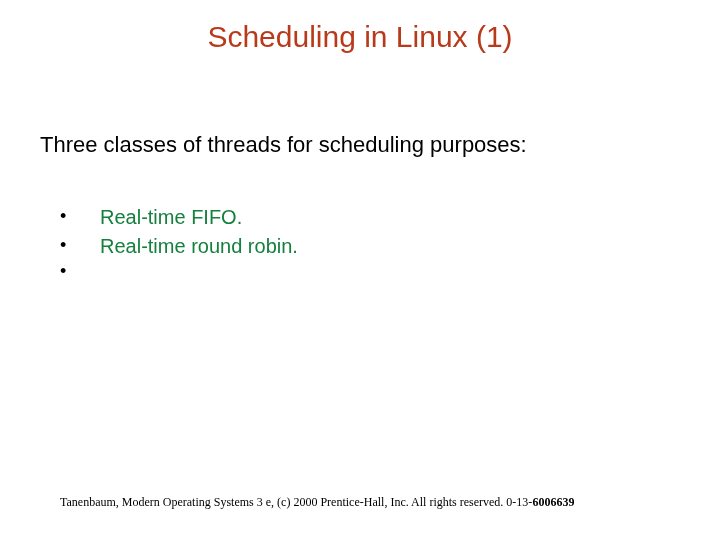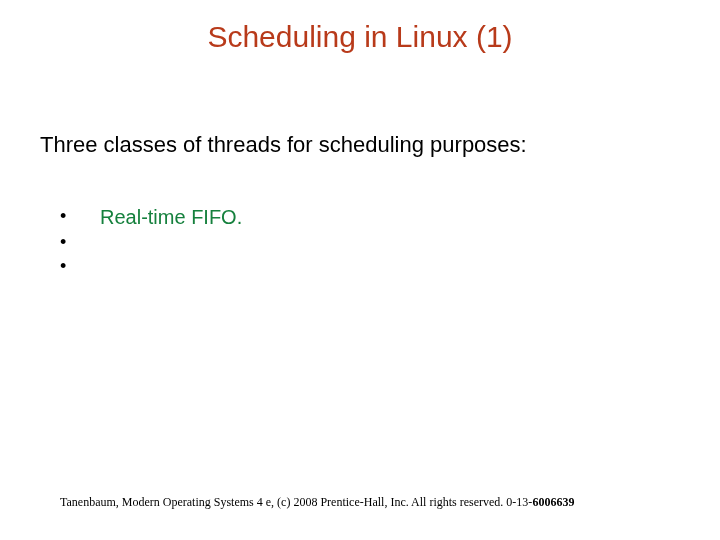--- a/index.html
+++ b/index.html
@@ -84,22 +84,23 @@
 
   <div class="intro">Three classes of threads for scheduling purposes:</div>
 
   <div class="bullets">
     <div class="bullet-row">
       <span class="bullet-marker">•</span>
       <span class="bullet-text">Real-time FIFO.</span>
     </div>
     <div class="bullet-row">
       <span class="bullet-marker">•</span>
+      <span class="bullet-text">Real-time round robin.</span>
     </div>
     <div class="bullet-row">
       <span class="bullet-marker">•</span>
     </div>
   </div>
 
   <div class="footer">
-    <span>Tanenbaum, Modern Operating Systems 4 e, (c) 2008 Prentice-Hall, Inc. All rights reserved. 0-13-</span><span class="bold">6006639</span>
+    <span>Tanenbaum, Modern Operating Systems 3 e, (c) 2000 Prentice-Hall, Inc. All rights reserved. 0-13-</span><span class="bold">6006639</span>
   </div>
 </div>
 
 </body></html>

